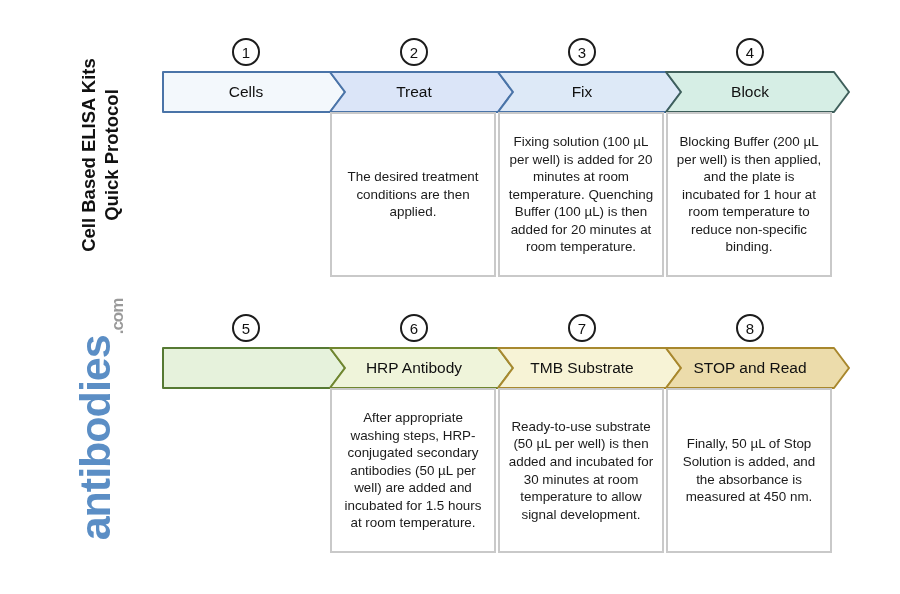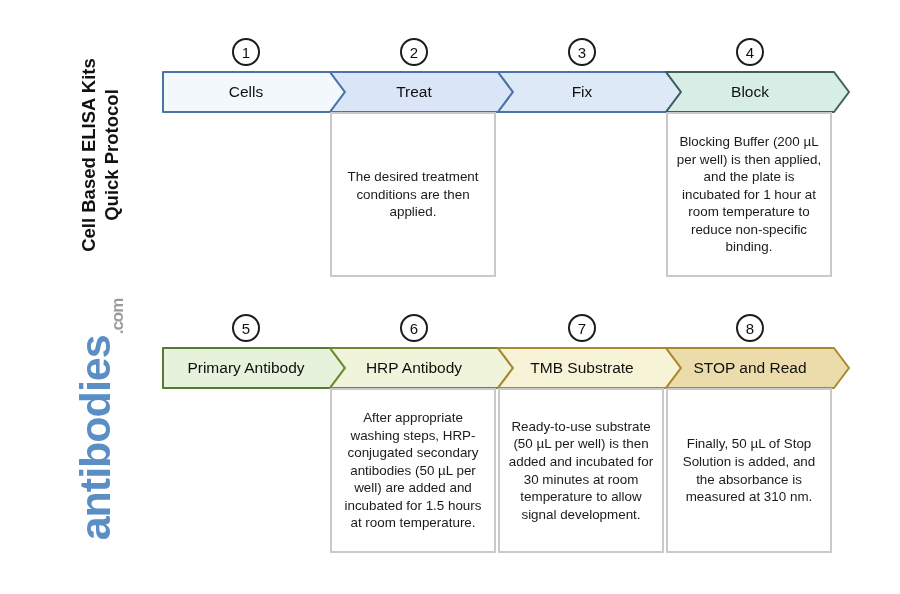--- a/index.html
+++ b/index.html
@@ -92,20 +92,23 @@
         <span class="arrow-label" style="left:0">Cells</span>
         <span class="arrow-label" style="left:336px">Fix</span>
         <span class="arrow-label" style="left:168px">Treat</span>
         <span class="arrow-label" style="left:504px">Block</span>
       </div>
 
       <div class="boxes">
         <div class="desc-box" style="left:168px">
             <p>The desired treatment conditions are then applied.</p>
           </div>
+        <div class="desc-box" style="left:336px">
+            <p>Fixing solution (100 µL per well) is added for 20 minutes at room temperature. Quenching Buffer (100 µL) is then added for 20 minutes at room temperature.</p>
+          </div>
         <div class="desc-box" style="left:504px">
             <p>Blocking Buffer (200 µL per well) is then applied, and the plate is incubated for 1 hour at room temperature to reduce non-specific binding.</p>
           </div>
       </div>
     </div>
 
     <div class="row" style="top:314px;">
       <div class="circles">
         <div class="num-circle" style="left:70px">
             <span>5</span>
@@ -121,33 +124,32 @@
           </div>
       </div>
 
       <div class="arrows">
         <svg width="690" height="42" viewBox="0 0 690 42">
           <polygon points="1,1 168,1 183,21 168,41 1,41" stroke-width="2" stroke-linejoin="round" fill="#e6f2dc" stroke="#567a33"></polygon>
           <polygon points="168,1 336,1 351,21 336,41 168,41 183,21" stroke-width="2" stroke-linejoin="round" fill="#eff4da" stroke="#70862f"></polygon>
           <polygon points="336,1 504,1 519,21 504,41 336,41 351,21" stroke-width="2" stroke-linejoin="round" fill="#f7f3d6" stroke="#a8892f"></polygon>
           <polygon points="504,1 672,1 687,21 672,41 504,41 519,21" stroke-width="2" stroke-linejoin="round" fill="#ecdcab" stroke="#a8872d"></polygon>
         </svg>
-        <span class="arrow-label" style="left:0">Primary Antibody</span>
         <span class="arrow-label" style="left:168px">HRP Antibody</span>
         <span class="arrow-label" style="left:336px">TMB Substrate</span>
         <span class="arrow-label" style="left:504px">STOP and Read</span>
       </div>
 
       <div class="boxes">
         <div class="desc-box" style="left:168px">
             <p>After appropriate washing steps, HRP-conjugated secondary antibodies (50 µL per well) are added and incubated for 1.5 hours at room temperature.</p>
           </div>
         <div class="desc-box" style="left:336px">
             <p>Ready-to-use substrate (50 µL per well) is then added and incubated for 30 minutes at room temperature to allow signal development.</p>
           </div>
         <div class="desc-box" style="left:504px">
-            <p>Finally, 50 µL of Stop Solution is added, and the absorbance is measured at 310 nm.</p>
+            <p>Finally, 50 µL of Stop Solution is added, and the absorbance is measured at 450 nm.</p>
           </div>
       </div>
     </div>
 
   </div>
 </div>
 
 </body></html>

